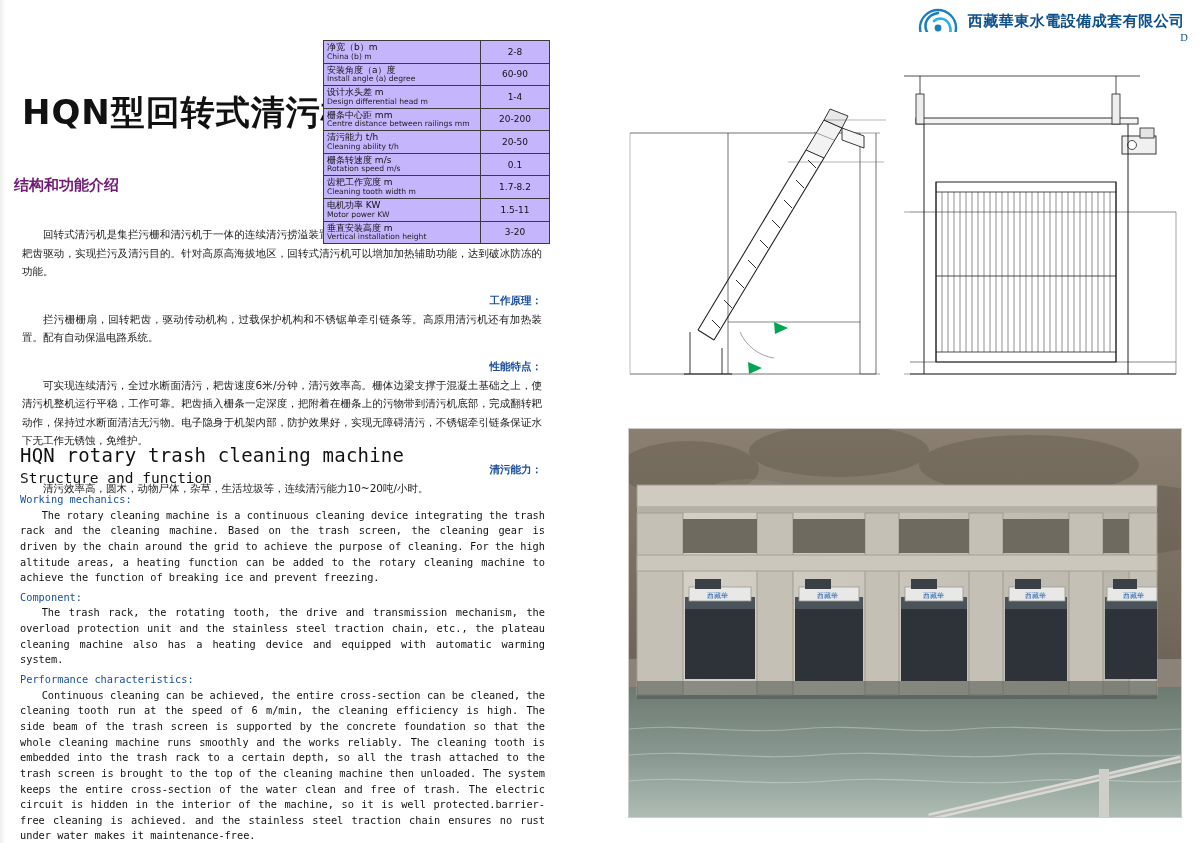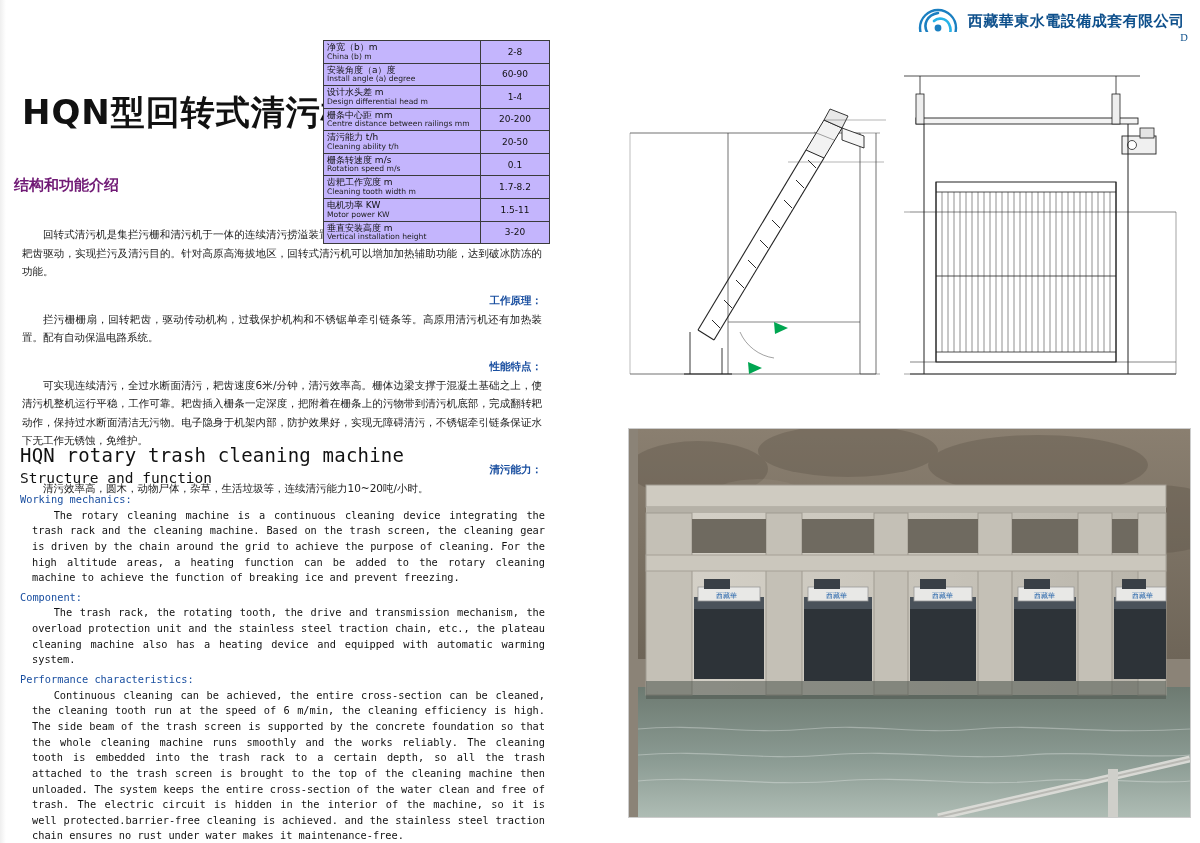--- a/index.html
+++ b/index.html
@@ -125,21 +125,21 @@
     font-size: 10.3px;
     line-height: 1.52;
     color: #111;
   }
   .en-sec-head {
     color: #1a4fa0;
     margin-top: 4px;
   }
   .en-para {
     text-align: justify;
-    margin: 0 0 1px 12px;
+    margin: 0 0 1px 0;
   }
   .en-para.indent { text-indent: 2.1em; }
 
   
   .spec-table {
     position: absolute;
     left: 323px;
     top: 40px;
     border-collapse: collapse;
     font-family: "DejaVu Sans", sans-serif;
@@ -186,21 +186,20 @@
   
   .photo {
     position: absolute;
     left: 628px;
     top: 428px;
     width: 552px;
     height: 388px;
     overflow: hidden;
     border: 1px solid #ccc;
     background: #8b8377;
-    padding-left: 9px;
   }
   .photo svg { display: block; }
 
   .page-edge-left {
     position: absolute;
     left: 0; top: 0; bottom: 0;
     width: 6px;
     background: linear-gradient(to right, #efefef, #ffffff);
   }
 </style>

